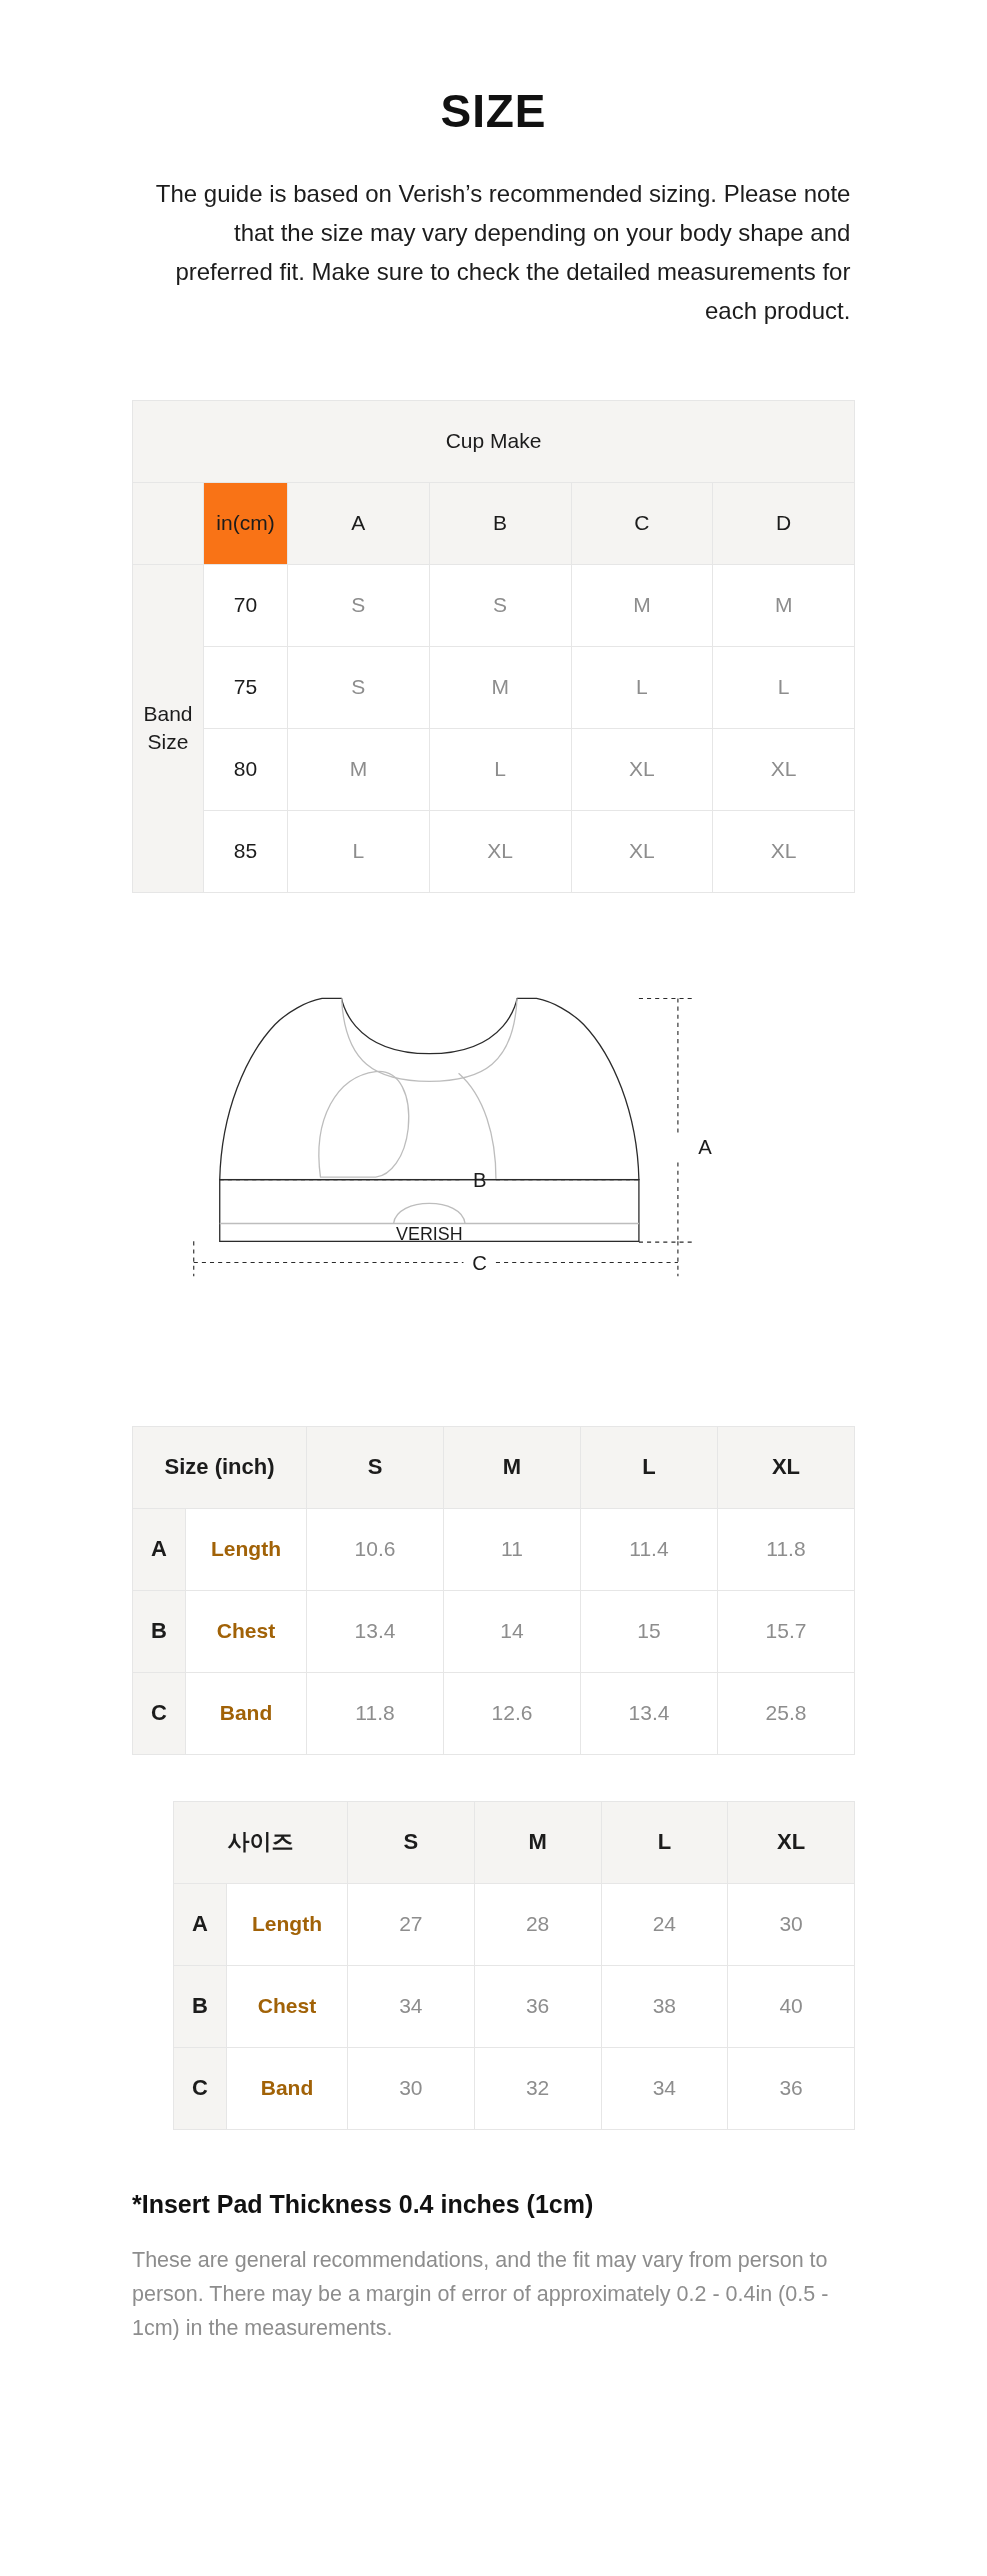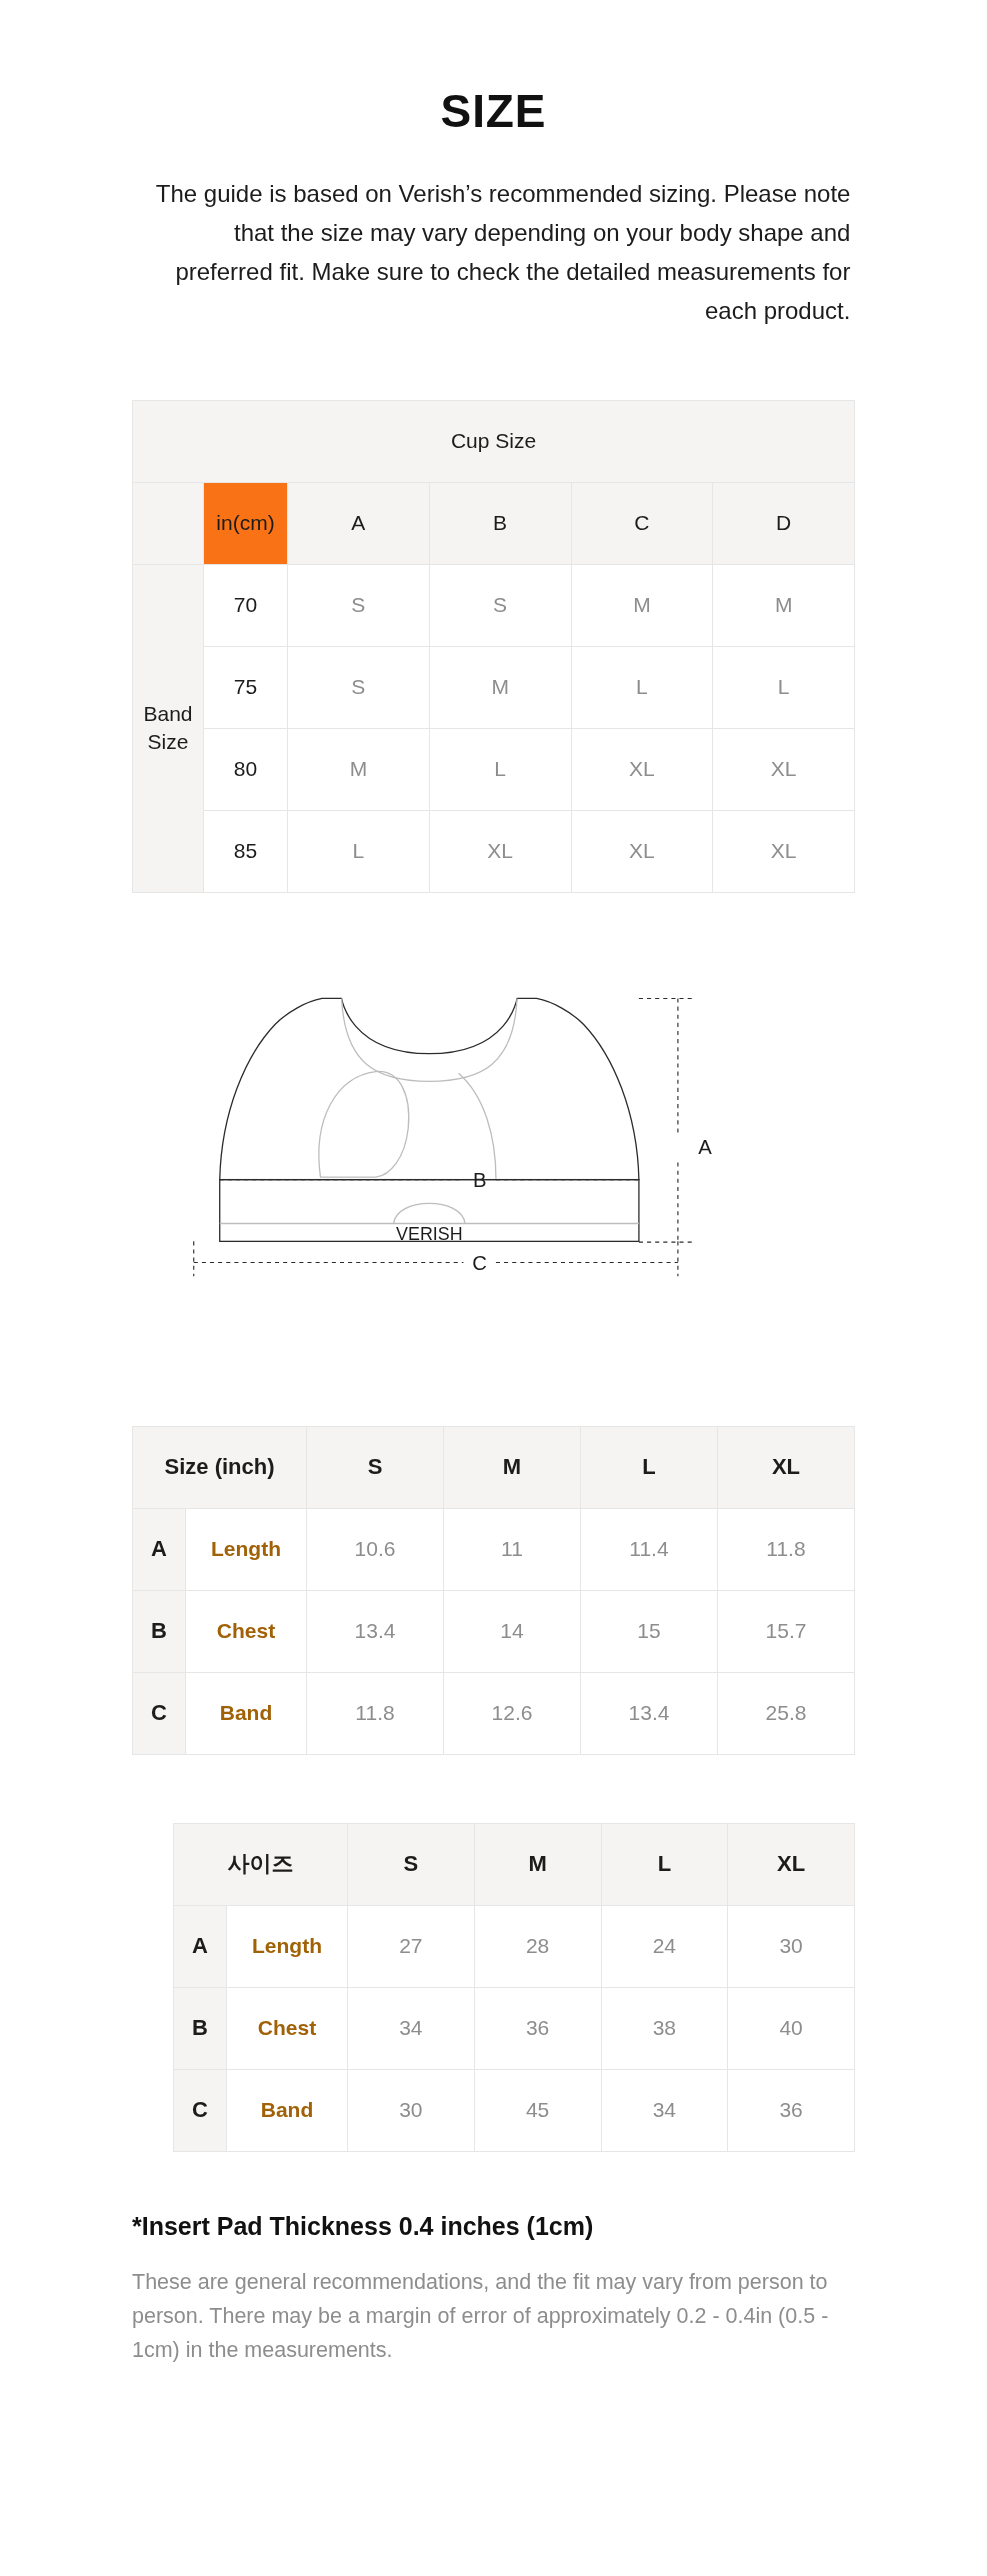--- a/index.html
+++ b/index.html
@@ -93,21 +93,21 @@
 
   
   .illus {
     margin: 57px auto 0;
     width: 100%;
     display: block;
   }
 
   
   .meas-wrap { margin-top: 46px; }
-  .meas-wrap.second { margin-top: 68px; padding-left: 41px; }
+  .meas-wrap.second { margin-top: 46px; padding-left: 41px; }
 
   table.meas {
     width: 100%;
     border-collapse: collapse;
     table-layout: fixed;
   }
   table.meas td {
     border: 0.9px solid #e6e6e6;
     text-align: center;
     height: 82px;
@@ -163,21 +163,21 @@
       <colgroup>
         <col style="width:71px">
         <col style="width:84px">
         <col>
         <col>
         <col>
         <col>
       </colgroup>
       <tbody>
         <tr>
-          <td class="cup-title-cell" colspan="6">Cup Size</td>
+          <td class="cup-title-cell" colspan="6">Cup Make</td>
         </tr>
         <tr>
           <td class="corner-cell"></td>
           <td class="axis-head">in(cm)</td>
           <td class="hdr-cell">A</td>
           <td class="hdr-cell">B</td>
           <td class="hdr-cell">C</td>
           <td class="hdr-cell">D</td>
         </tr>
         <tr>
@@ -343,21 +343,21 @@
           <td class="rowname">Chest</td>
           <td>34</td>
           <td>36</td>
           <td>38</td>
           <td>40</td>
         </tr>
         <tr>
           <td class="axis">C</td>
           <td class="rowname">Band</td>
           <td>30</td>
-          <td>45</td>
+          <td>32</td>
           <td>34</td>
           <td>36</td>
         </tr>
       </tbody>
     </table>
   </div>
 
   <p class="pad-note">*Insert Pad Thickness 0.4 inches (1cm)</p>
   <p class="disclaimer">These are general recommendations, and the fit may vary from person to person. There may be a margin of error of approximately 0.2 - 0.4in (0.5 - 1cm) in the measurements.</p>
 

